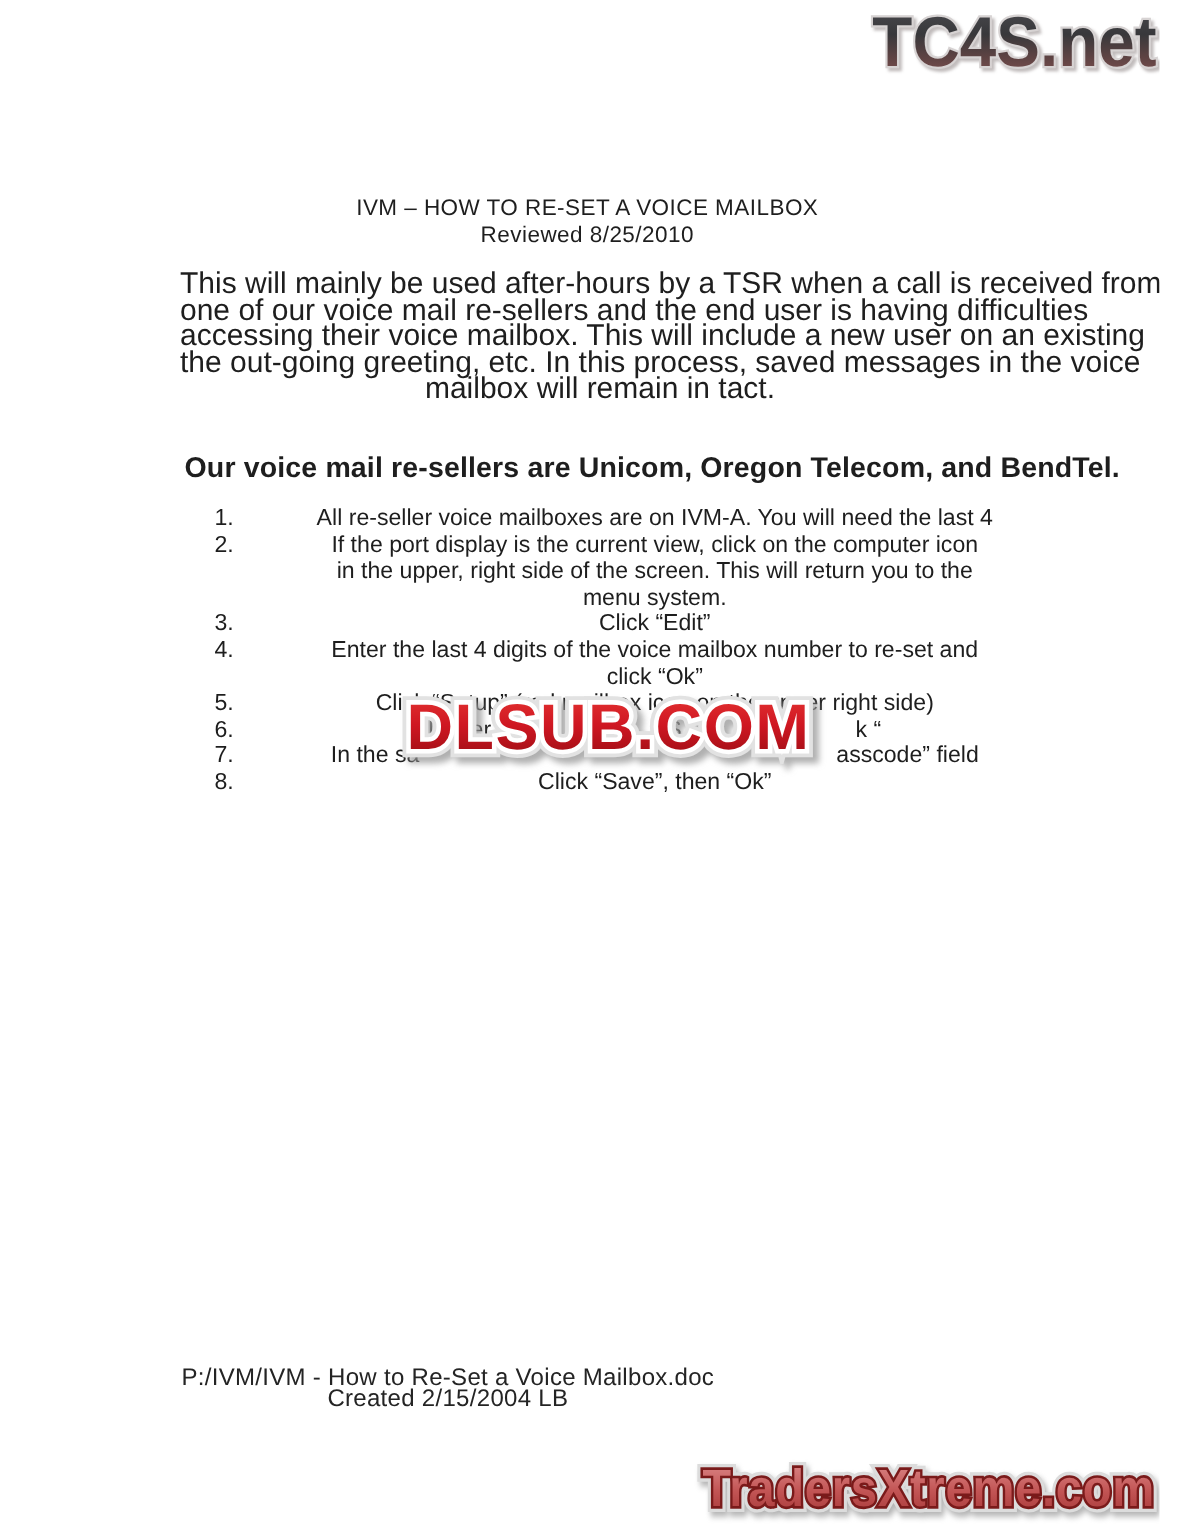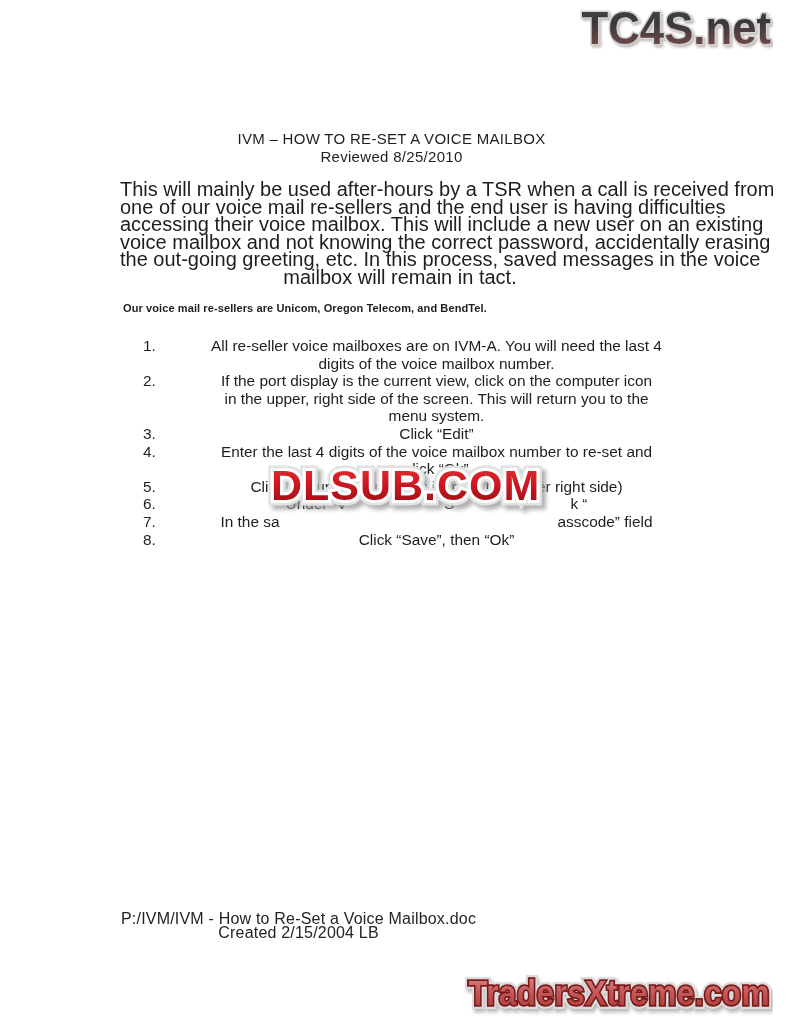--- a/index.html
+++ b/index.html
@@ -14,21 +14,21 @@
   .title-block {
     position:absolute; left:120px; top:130px; width:543px;
     text-align:center; font-size:15px; line-height:17.6px; letter-spacing:0.3px;
   }
   .intro {
     position:absolute; left:120px; top:181px; width:560px;
     font-size:20px; line-height:17.6px;
   }
   .resellers {
     position:absolute; left:123px; top:302px; white-space:nowrap;
-    font-size:11px; font-weight:700; letter-spacing:0.1px;
+    font-size:19px; font-weight:700; letter-spacing:0.1px;
   }
   .steps {
     position:absolute; left:120px; top:337px; width:560px;
     font-size:15.4px; line-height:17.6px;
   }
   .step { display:flex; }
   .step-num { margin-left:23px; width:50px; flex:none; }
   .step-text { flex:1; }
   .gap-a { display:inline-block; width:97px; }
   .gap-b { display:inline-block; width:116px; }
@@ -87,34 +87,32 @@
 
   <div class="title-block">
     <div class="line">IVM – HOW TO RE-SET A VOICE MAILBOX</div>
     <div class="line">Reviewed 8/25/2010</div>
   </div>
 
   <div class="intro">
     <div class="line">This will mainly be used after-hours by a TSR when a call is received from</div>
     <div class="line">one of our voice mail re-sellers and the end user is having difficulties</div>
     <div class="line">accessing their voice mailbox. This will include a new user on an existing</div>
-    <div class="line">voice mailbox and not knowing the correct password, accidentally erasing</div>
     <div class="line">the out-going greeting, etc. In this process, saved messages in the voice</div>
     <div class="line">mailbox will remain in tact.</div>
   </div>
 
   <div class="resellers">Our voice mail re-sellers are Unicom, Oregon Telecom, and BendTel.</div>
 
   <div class="steps">
 
     <div class="step">
       <div class="step-num">1.</div>
       <div class="step-text">
         <div class="line">All re-seller voice mailboxes are on IVM-A. You will need the last 4</div>
-        <div class="line">digits of the voice mailbox number.</div>
       </div>
     </div>
 
     <div class="step">
       <div class="step-num">2.</div>
       <div class="step-text">
         <div class="line">If the port display is the current view, click on the computer icon</div>
         <div class="line">in the upper, right side of the screen. This will return you to the</div>
         <div class="line">menu system.</div>
       </div>

